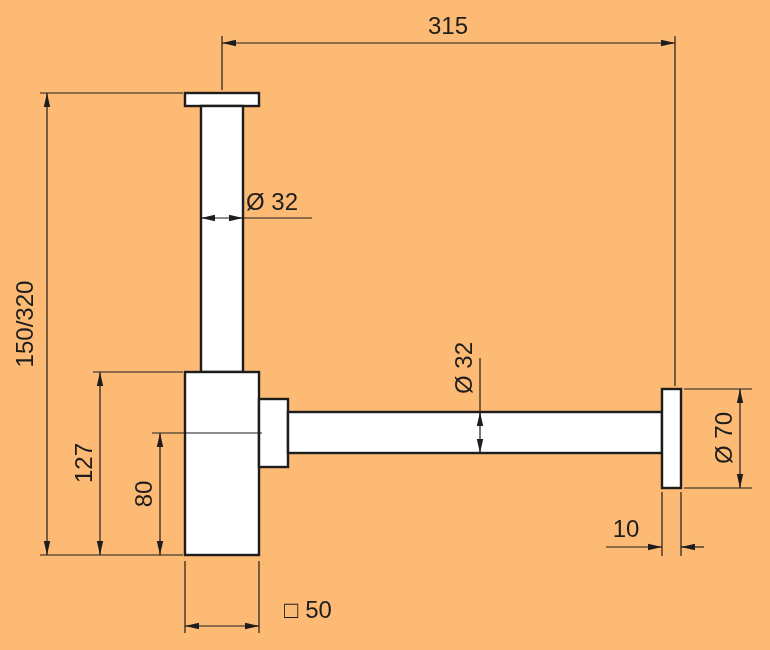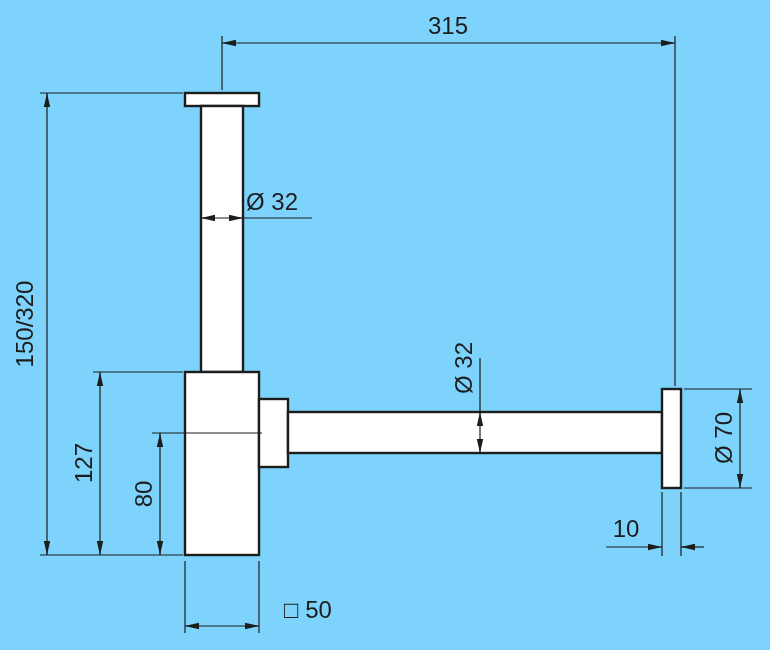--- a/index.html
+++ b/index.html
@@ -4,21 +4,21 @@
 <style>
   html, body {
     margin: 0;
     padding: 0;
     background: #ffffff;
   }
   .stage {
     position: relative;
     width: 770px;
     height: 650px;
-    background: #7dd3fc;
+    background: #fdba74;
     overflow: hidden;
   }
   svg text {
     font-family: "Liberation Sans", "DejaVu Sans", sans-serif;
     font-size: 24px;
     fill: #1d1d1d;
   }
   .part-shape {
     fill: #ffffff;
     stroke: #1d1d1d;

